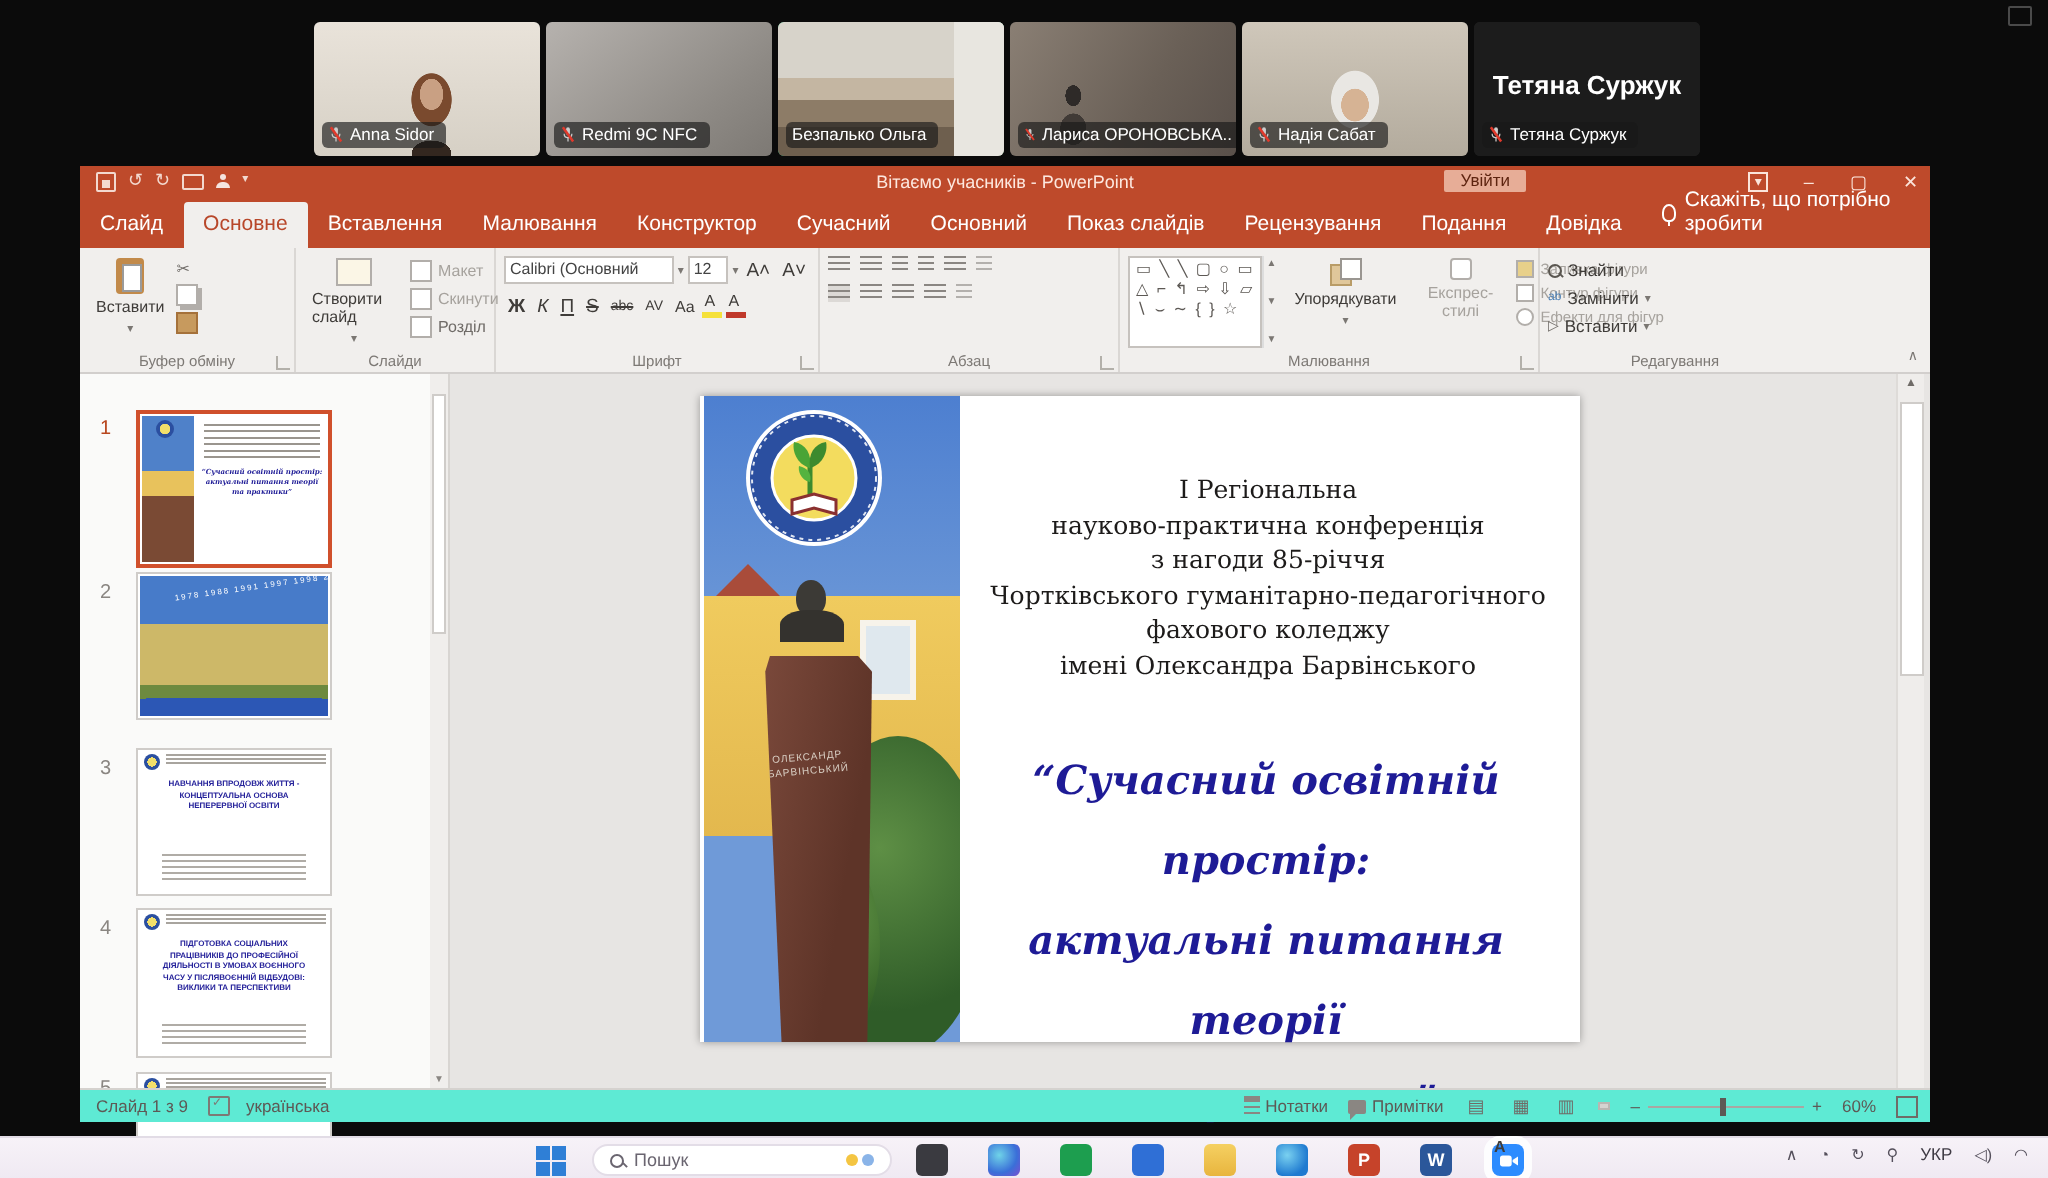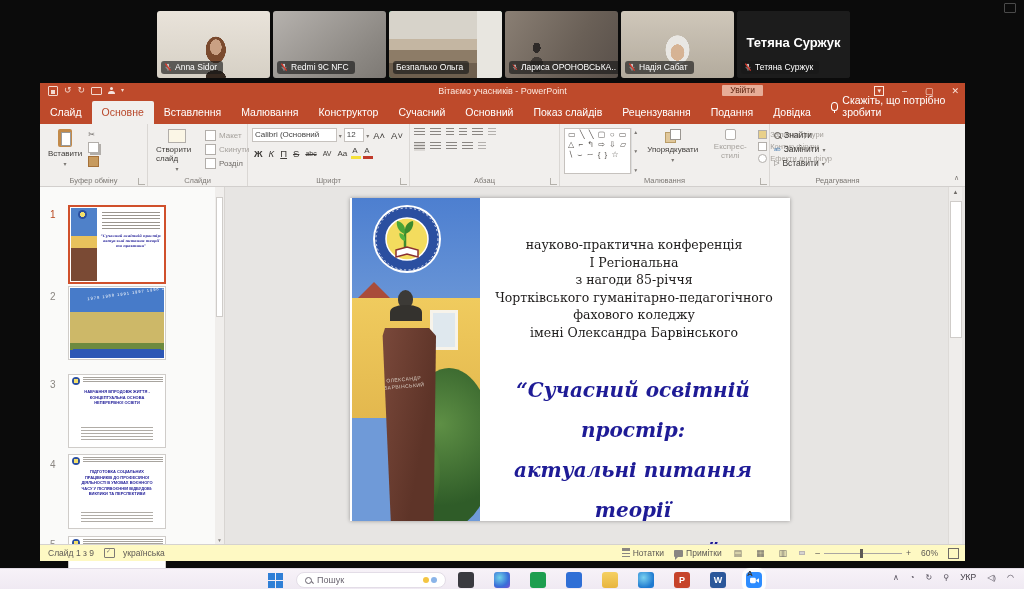--- a/index.html
+++ b/index.html
@@ -141,21 +141,21 @@
       font-family:"DejaVu Serif",serif;font-size:12.5px;line-height:17.5px;}
   .quote{position:absolute;left:126px;right:0;top:172px;text-align:center;
       font:italic bold 20px "DejaVu Serif",serif;line-height:40px;}
   
   .vscroll{position:absolute;right:3px;top:0;width:13px;bottom:0;background:#efedeb;border-left:1px solid #dedbd8;}
   .vs-up{position:absolute;left:0;right:0;top:2px;text-align:center;font-size:6px;color:#6f6b67;}
   .vs-thumb{position:absolute;left:1px;width:10px;top:14px;height:135px;background:#fff;border:1px solid #cfccc9;}
   .splitter{position:absolute;left:228px;bottom:-12px;width:0;height:0;
       border-left:5px solid transparent;border-right:5px solid transparent;border-bottom:6px solid #4a4744;}
   
-  .status{position:absolute;left:0;right:0;bottom:0;height:16px;background:#fef9c3;border-top:1px solid #d5d2cf;
+  .status{position:absolute;left:0;right:0;bottom:0;height:16px;background:#5eead4;border-top:1px solid #d5d2cf;
       display:flex;align-items:center;font-size:8.5px;color:#5d5955;}
   .status .sp{margin-left:8px;white-space:nowrap;}
   .spell{width:9px;height:8px;border:1px solid #7d7975;border-radius:1px;position:relative;margin-left:10px;}
   .spell:after{content:"✓";position:absolute;left:1px;top:-2px;font-size:6px;color:#7d7975;}
   .status-right{margin-left:auto;display:flex;align-items:center;gap:10px;padding-right:6px;}
   .sr-item{display:flex;align-items:center;gap:3px;white-space:nowrap;}
   .noteico{width:8px;height:8px;border-top:2px solid #8a8682;background:repeating-linear-gradient(#8a8682 0 1px,transparent 1px 3px);}
   .commico{width:9px;height:7px;background:#8a8682;border-radius:1px;position:relative;}
   .commico:after{content:"";position:absolute;left:1px;bottom:-3px;border-left:3px solid #8a8682;border-bottom:3px solid transparent;}
   .viewico{font-size:9px;color:#6f6b67;padding:1px 2px;}
@@ -521,22 +521,22 @@
             <circle cx="35" cy="35" r="21" fill="#f3dc5e"></circle>
             <circle cx="35" cy="35" r="21" fill="none" stroke="#ffffff" stroke-width="1.5"></circle>
             <path d="M33 44 L33 26" stroke="#3c8a2e" stroke-width="2.5" fill="none"></path>
             <path d="M33 30 C26 28 24 21 25 17 C31 18 34 23 33 30 Z" fill="#49a436"></path>
             <path d="M33 30 C40 28 42 21 41 17 C35 18 32 23 33 30 Z" fill="#3c8a2e"></path>
             <path d="M33 37 C28 36 27 31 27.5 29 C32 30 34 33 33 37 Z" fill="#55b33f"></path>
             <path d="M24 46 L35 43 L46 46 L46 53 L35 50 L24 53 Z" fill="#ffffff" stroke="#8a3030" stroke-width="1.5"></path>
           </svg>
         </div>
         <div class="slide-text">
+          <div>І Регіональна</div>
           <div>науково-практична конференція</div>
-          <div>І Регіональна</div>
           <div>з нагоди 85-річчя</div>
           <div>Чортківського гуманітарно-педагогічного</div>
           <div>фахового коледжу</div>
           <div>імені Олександра Барвінського</div>
         </div>
         <div class="quote" style="color:#1e1b96">
           <div>“Сучасний освітній простір:</div>
           <div>актуальні питання теорії</div>
           <div>та практики”</div>
         </div>

